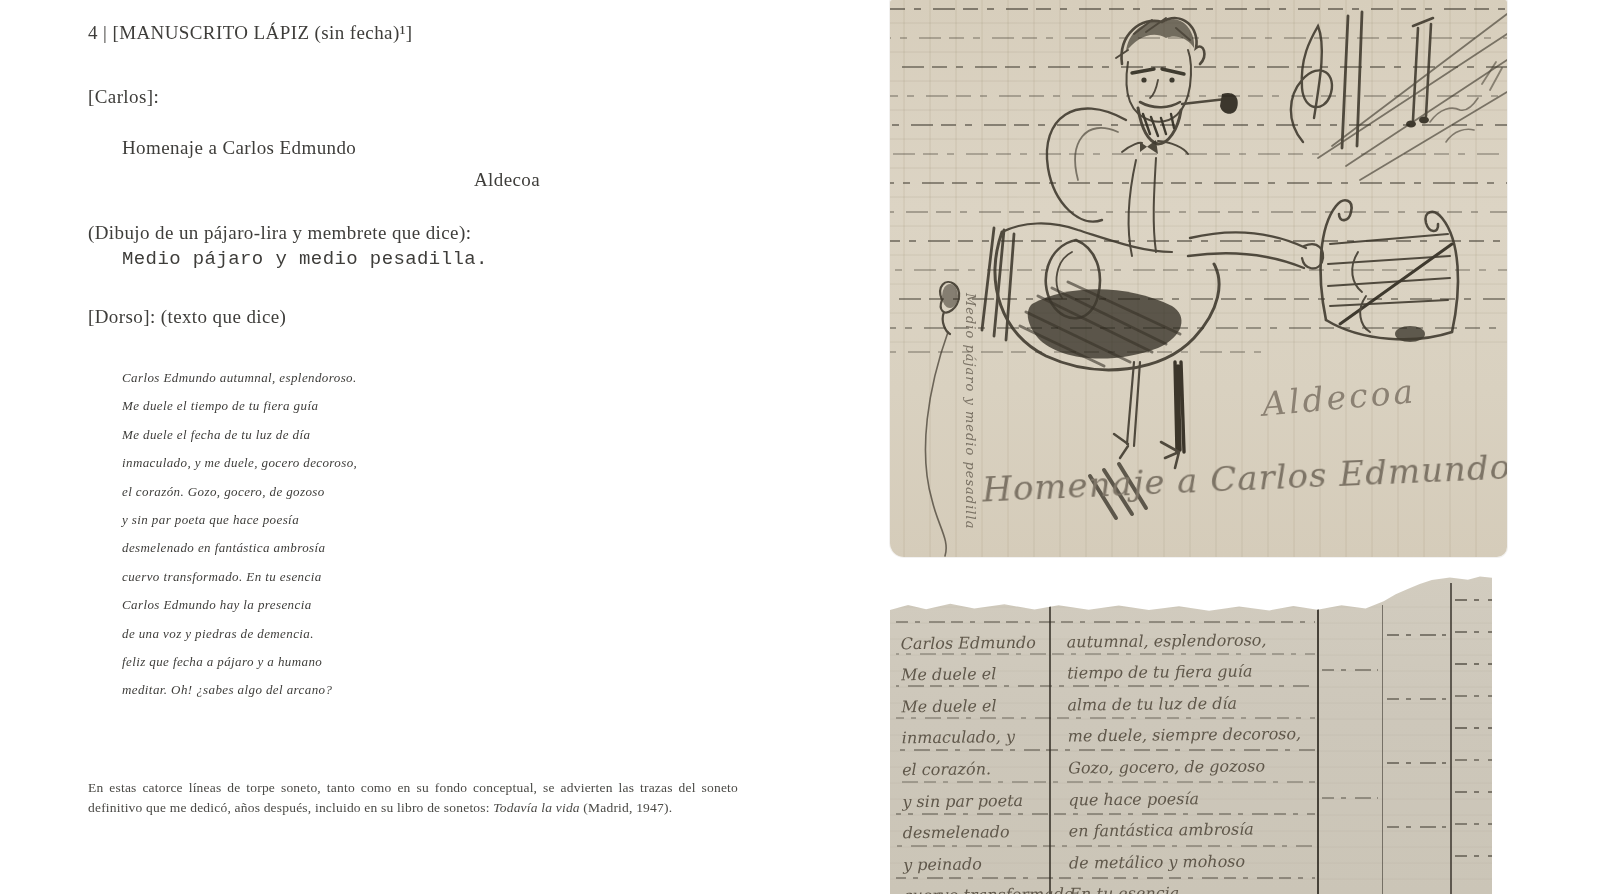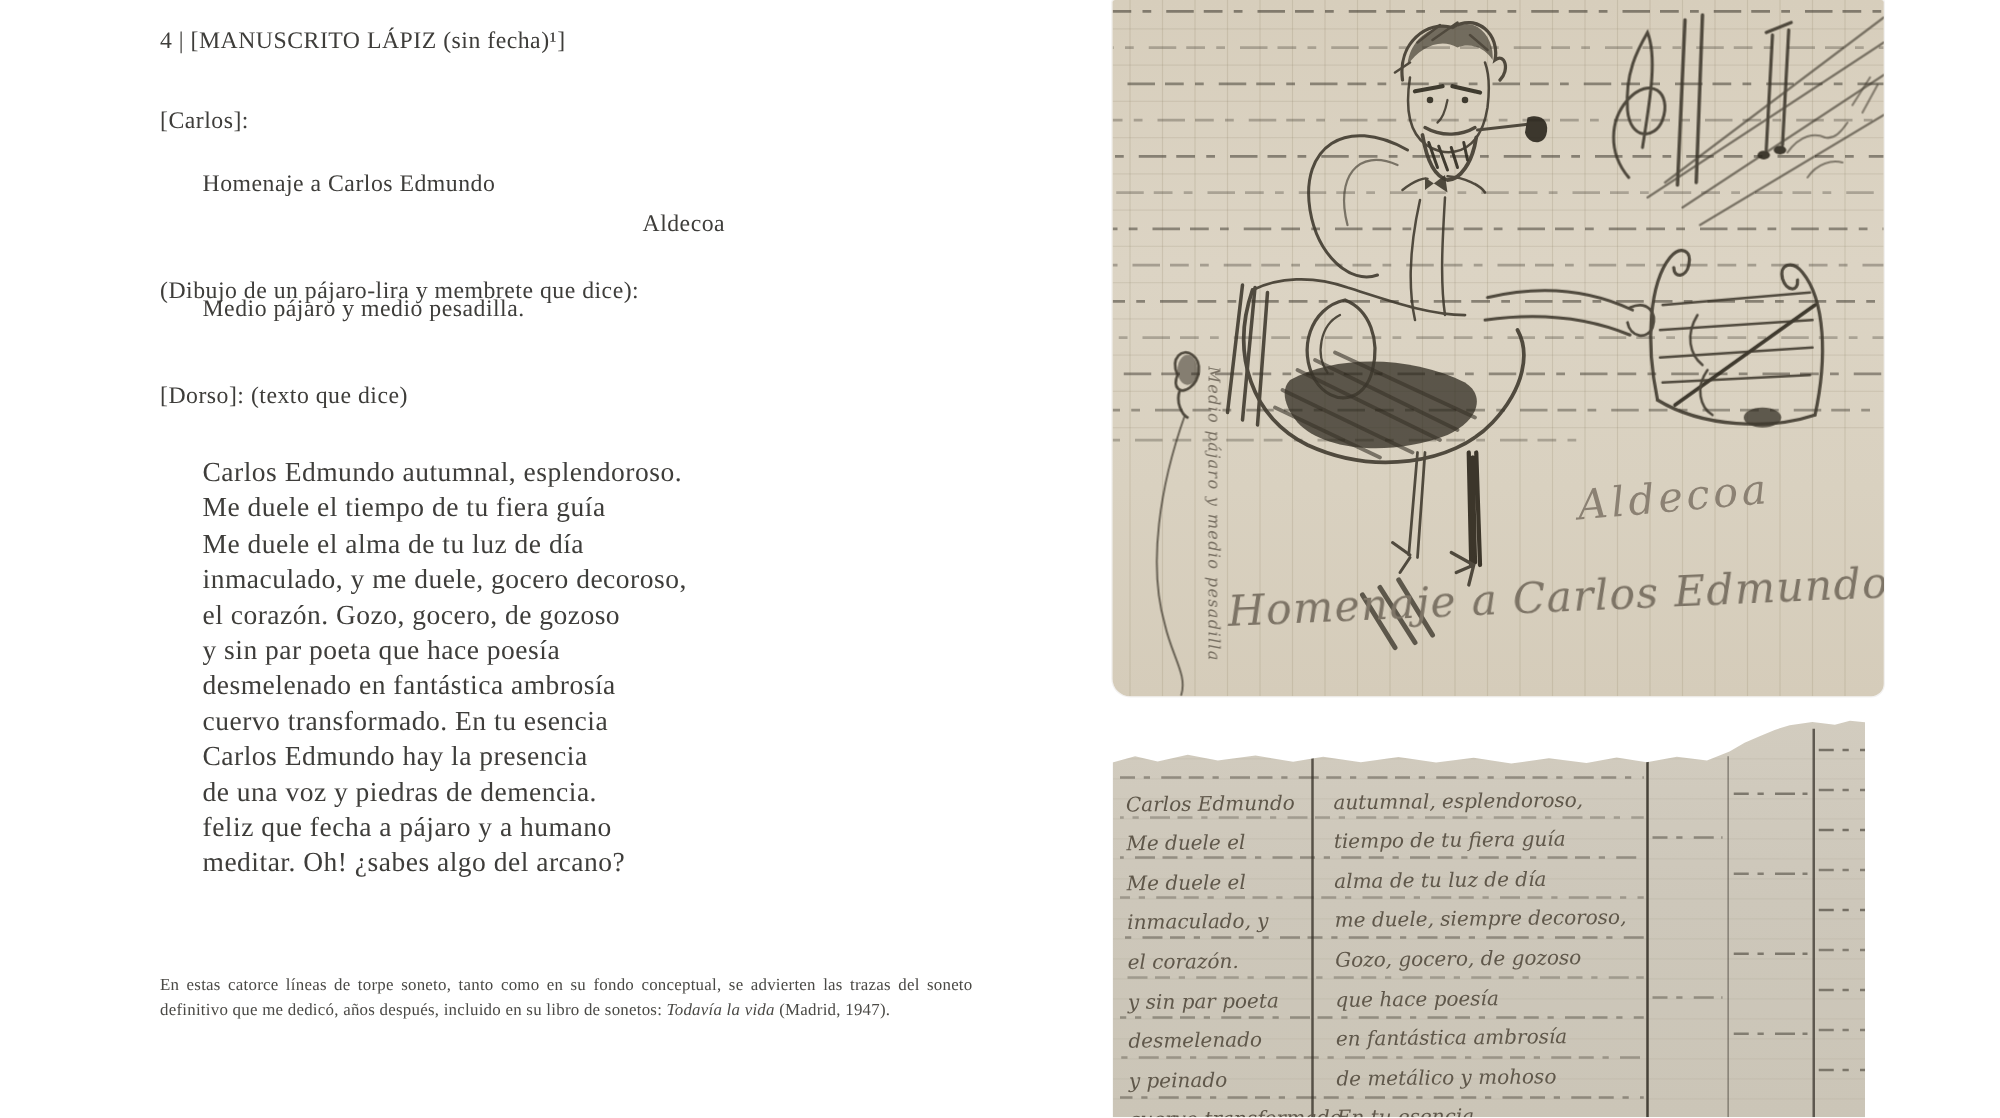--- a/index.html
+++ b/index.html
@@ -10,23 +10,23 @@
     color:#3e3d3a;
   }
   .abs{position:absolute;}
   
   .print{font-size:19px;letter-spacing:.4px;white-space:nowrap;}
   #title{left:88px;top:22px;}
   #anverso{left:88px;top:86px;}
   #ded1{left:122px;top:137px;}
   #ded2{left:474px;top:169px;}
   #dibujo{left:88px;top:222px;}
-  #medio{left:122px;top:237px;}
+  #medio{left:122px;top:248px;font-family:Liberation Mono, monospace;}
   #dorso{left:88px;top:306px;}
-  #poem{left:122px;top:364px;font-size:22px;line-height:28.4px;letter-spacing:.4px;}
+  #poem{left:122px;top:364px;font-size:13px;line-height:28.4px;letter-spacing:.4px;font-style:italic;}
   #footnote{left:88px;top:778px;width:650px;font-size:13.5px;line-height:20px;
             text-align:justify;color:#4a4945;letter-spacing:.2px;}
   #footnote i{}
   
   #paper-front{
     left:890px;top:0;width:617px;height:557px;
     background:linear-gradient(180deg,#d7cebc 0%,#dcd4c4 38%,#d9d1c0 70%,#d5ccba 100%);
     border-radius:2px 2px 10px 14px;
     box-shadow:0 0 0 1px rgba(90,80,60,.08);
     overflow:hidden;
@@ -59,33 +59,33 @@
   #back-rows{position:absolute;left:12px;top:44px;width:420px;transform:rotate(-.6deg);}
   .brow{display:flex;height:31.6px;align-items:flex-end;
         font-style:italic;font-family:"DejaVu Serif",serif;
         font-size:16px;color:#5f574a;white-space:nowrap;}
   .brow .c1{width:152px;overflow:visible;}
   .brow .c2{padding-left:14px;}
 </style>
 </head>
 <body>
 
-<div class="abs" style="left:0;top:0;width:780px;height:894px;margin-left:40px;">
+<div class="abs" style="left:0;top:0;width:780px;height:894px;">
   <div id="title" class="abs print">4 | [MANUSCRITO LÁPIZ (sin fecha)¹]</div>
   <div id="anverso" class="abs print">[Carlos]:</div>
   <div id="ded1" class="abs print">Homenaje a Carlos Edmundo</div>
   <div id="ded2" class="abs print">Aldecoa</div>
   <div id="dibujo" class="abs print">(Dibujo de un pájaro-lira y membrete que dice):</div>
   <div id="medio" class="abs print">Medio pájaro y medio pesadilla.</div>
   <div id="dorso" class="abs print">[Dorso]: (texto que dice)</div>
 
   <div id="poem" class="abs">
     <div>Carlos Edmundo autumnal, esplendoroso.</div>
     <div>Me duele el tiempo de tu fiera guía</div>
-    <div>Me duele el alma de tu luz de día</div>
+    <div>Me duele el fecha de tu luz de día</div>
     <div>inmaculado, y me duele, gocero decoroso,</div>
     <div>el corazón. Gozo, gocero, de gozoso</div>
     <div>y sin par poeta que hace poesía</div>
     <div>desmelenado en fantástica ambrosía</div>
     <div>cuervo transformado. En tu esencia</div>
     <div>Carlos Edmundo hay la presencia</div>
     <div>de una voz y piedras de demencia.</div>
     <div>feliz que fecha a pájaro y a humano</div>
     <div>meditar. Oh! ¿sabes algo del arcano?</div>
   </div>

